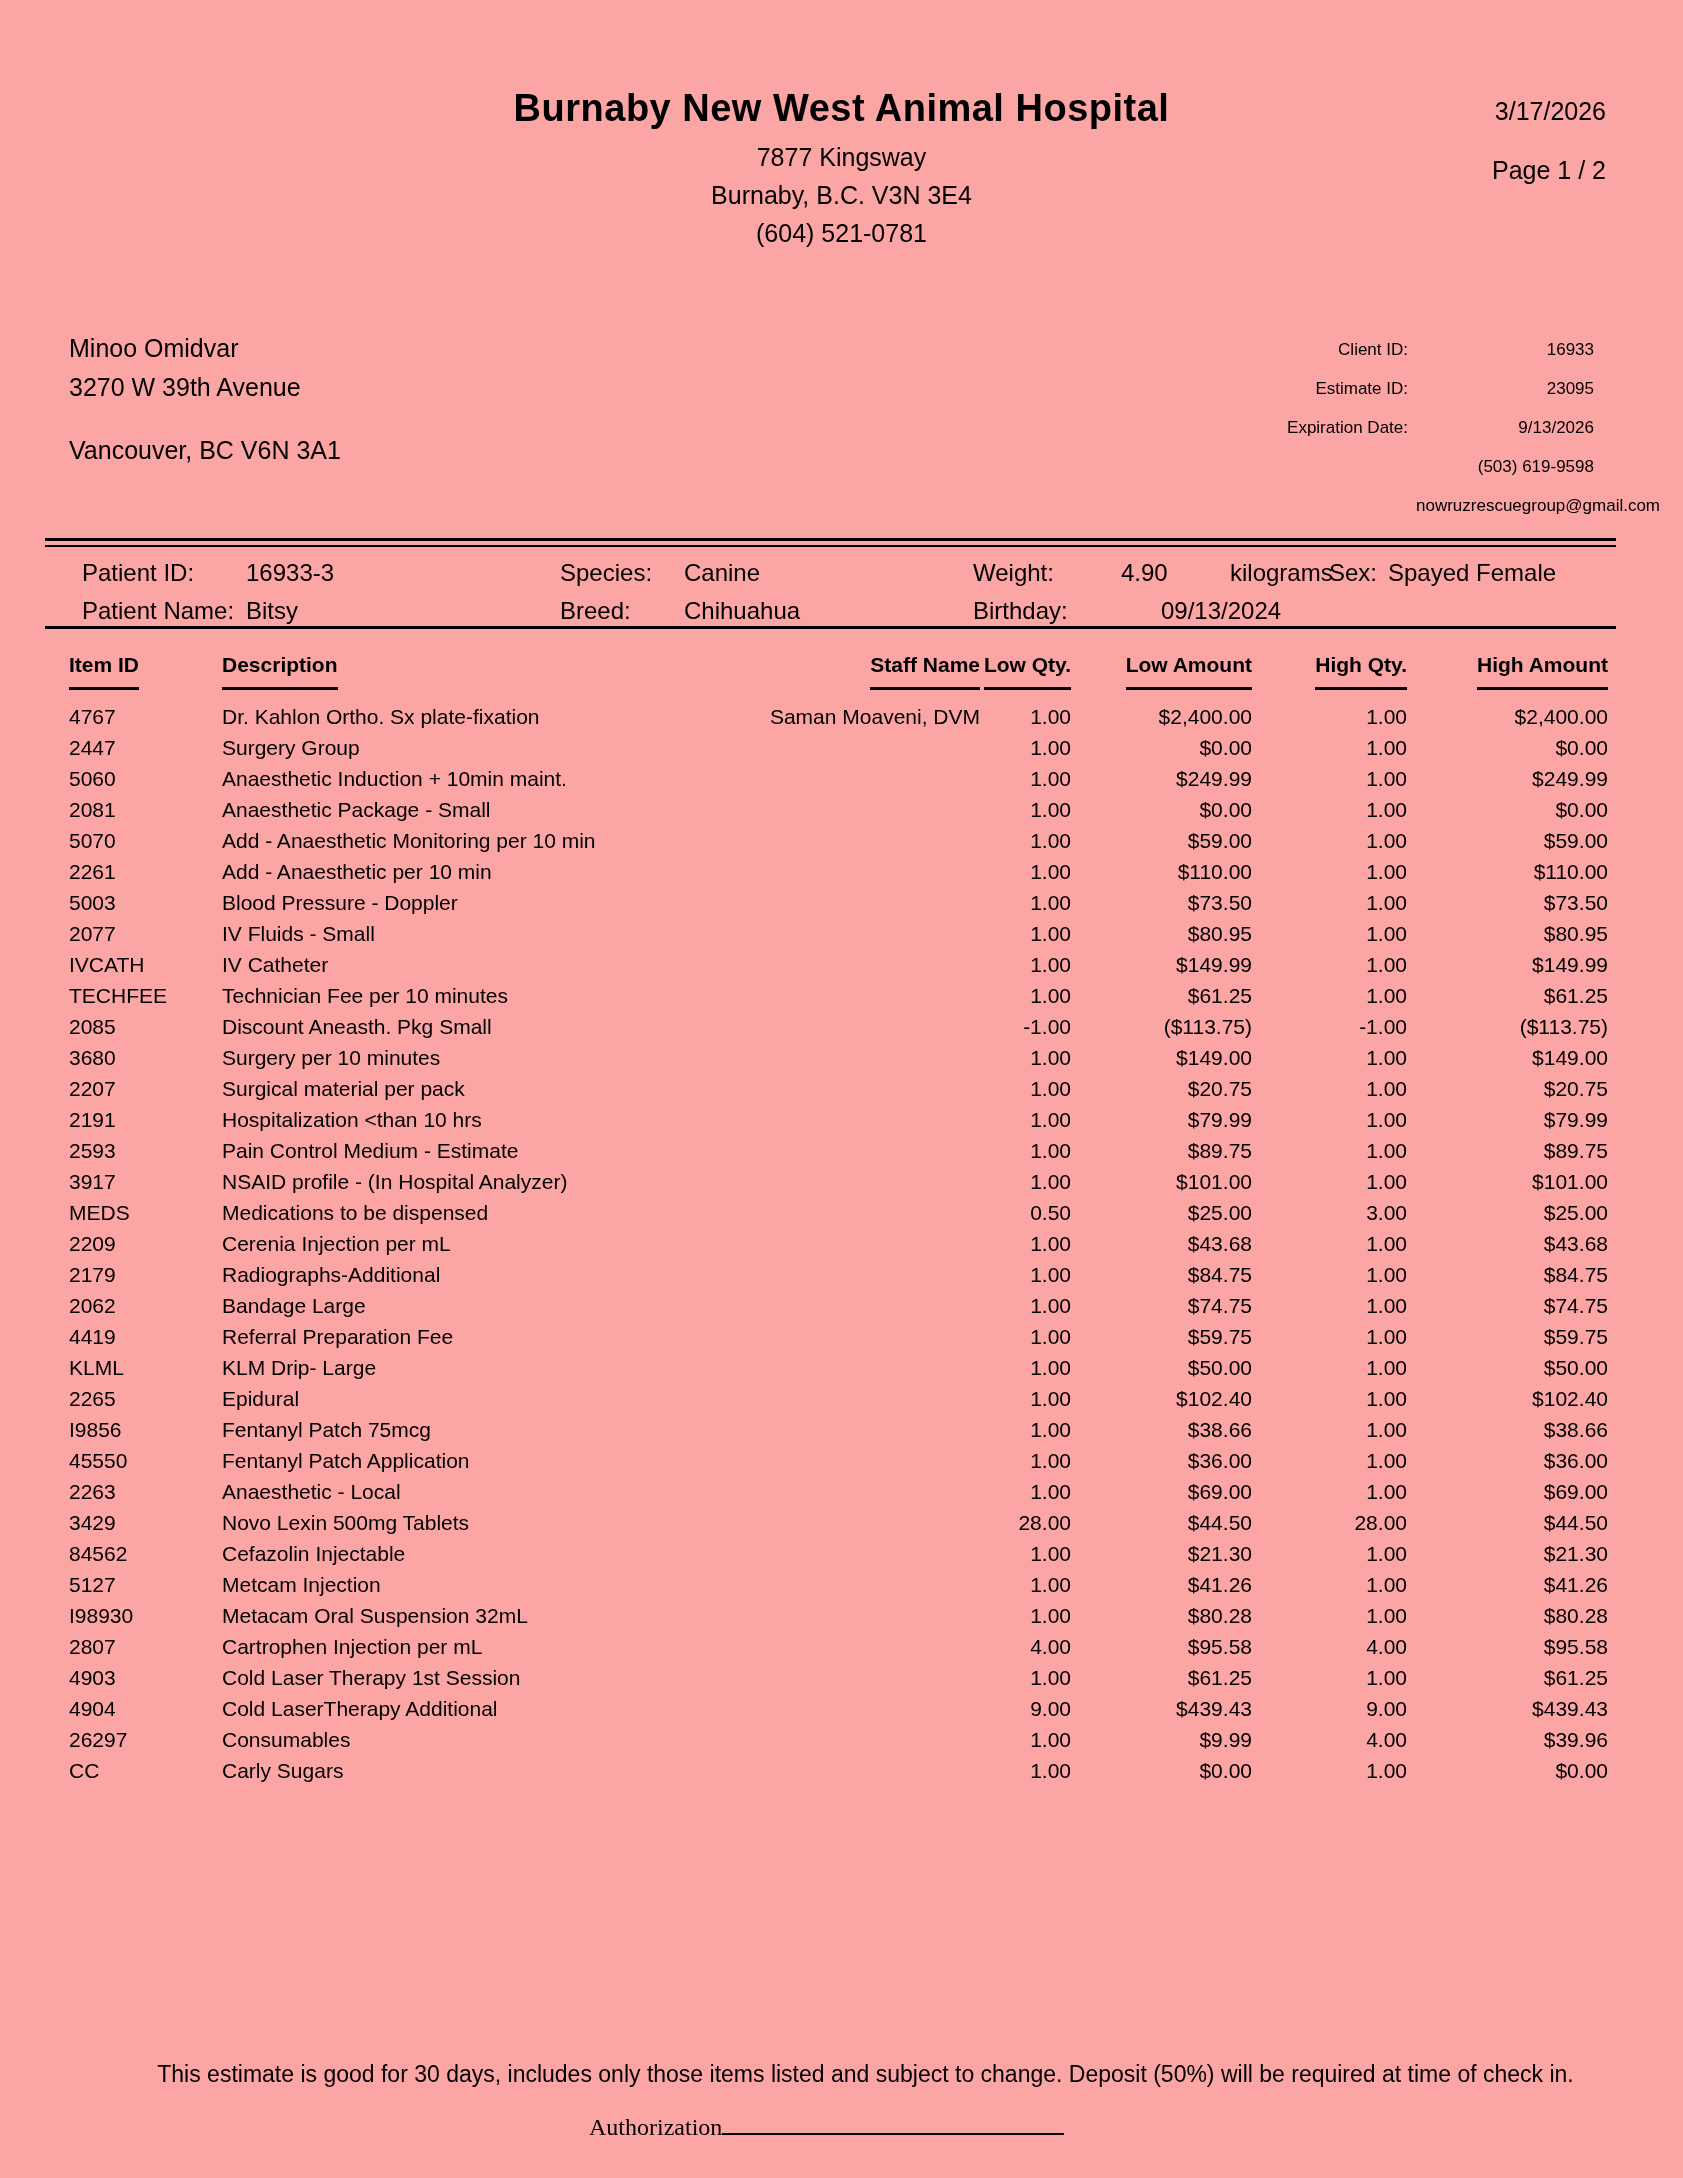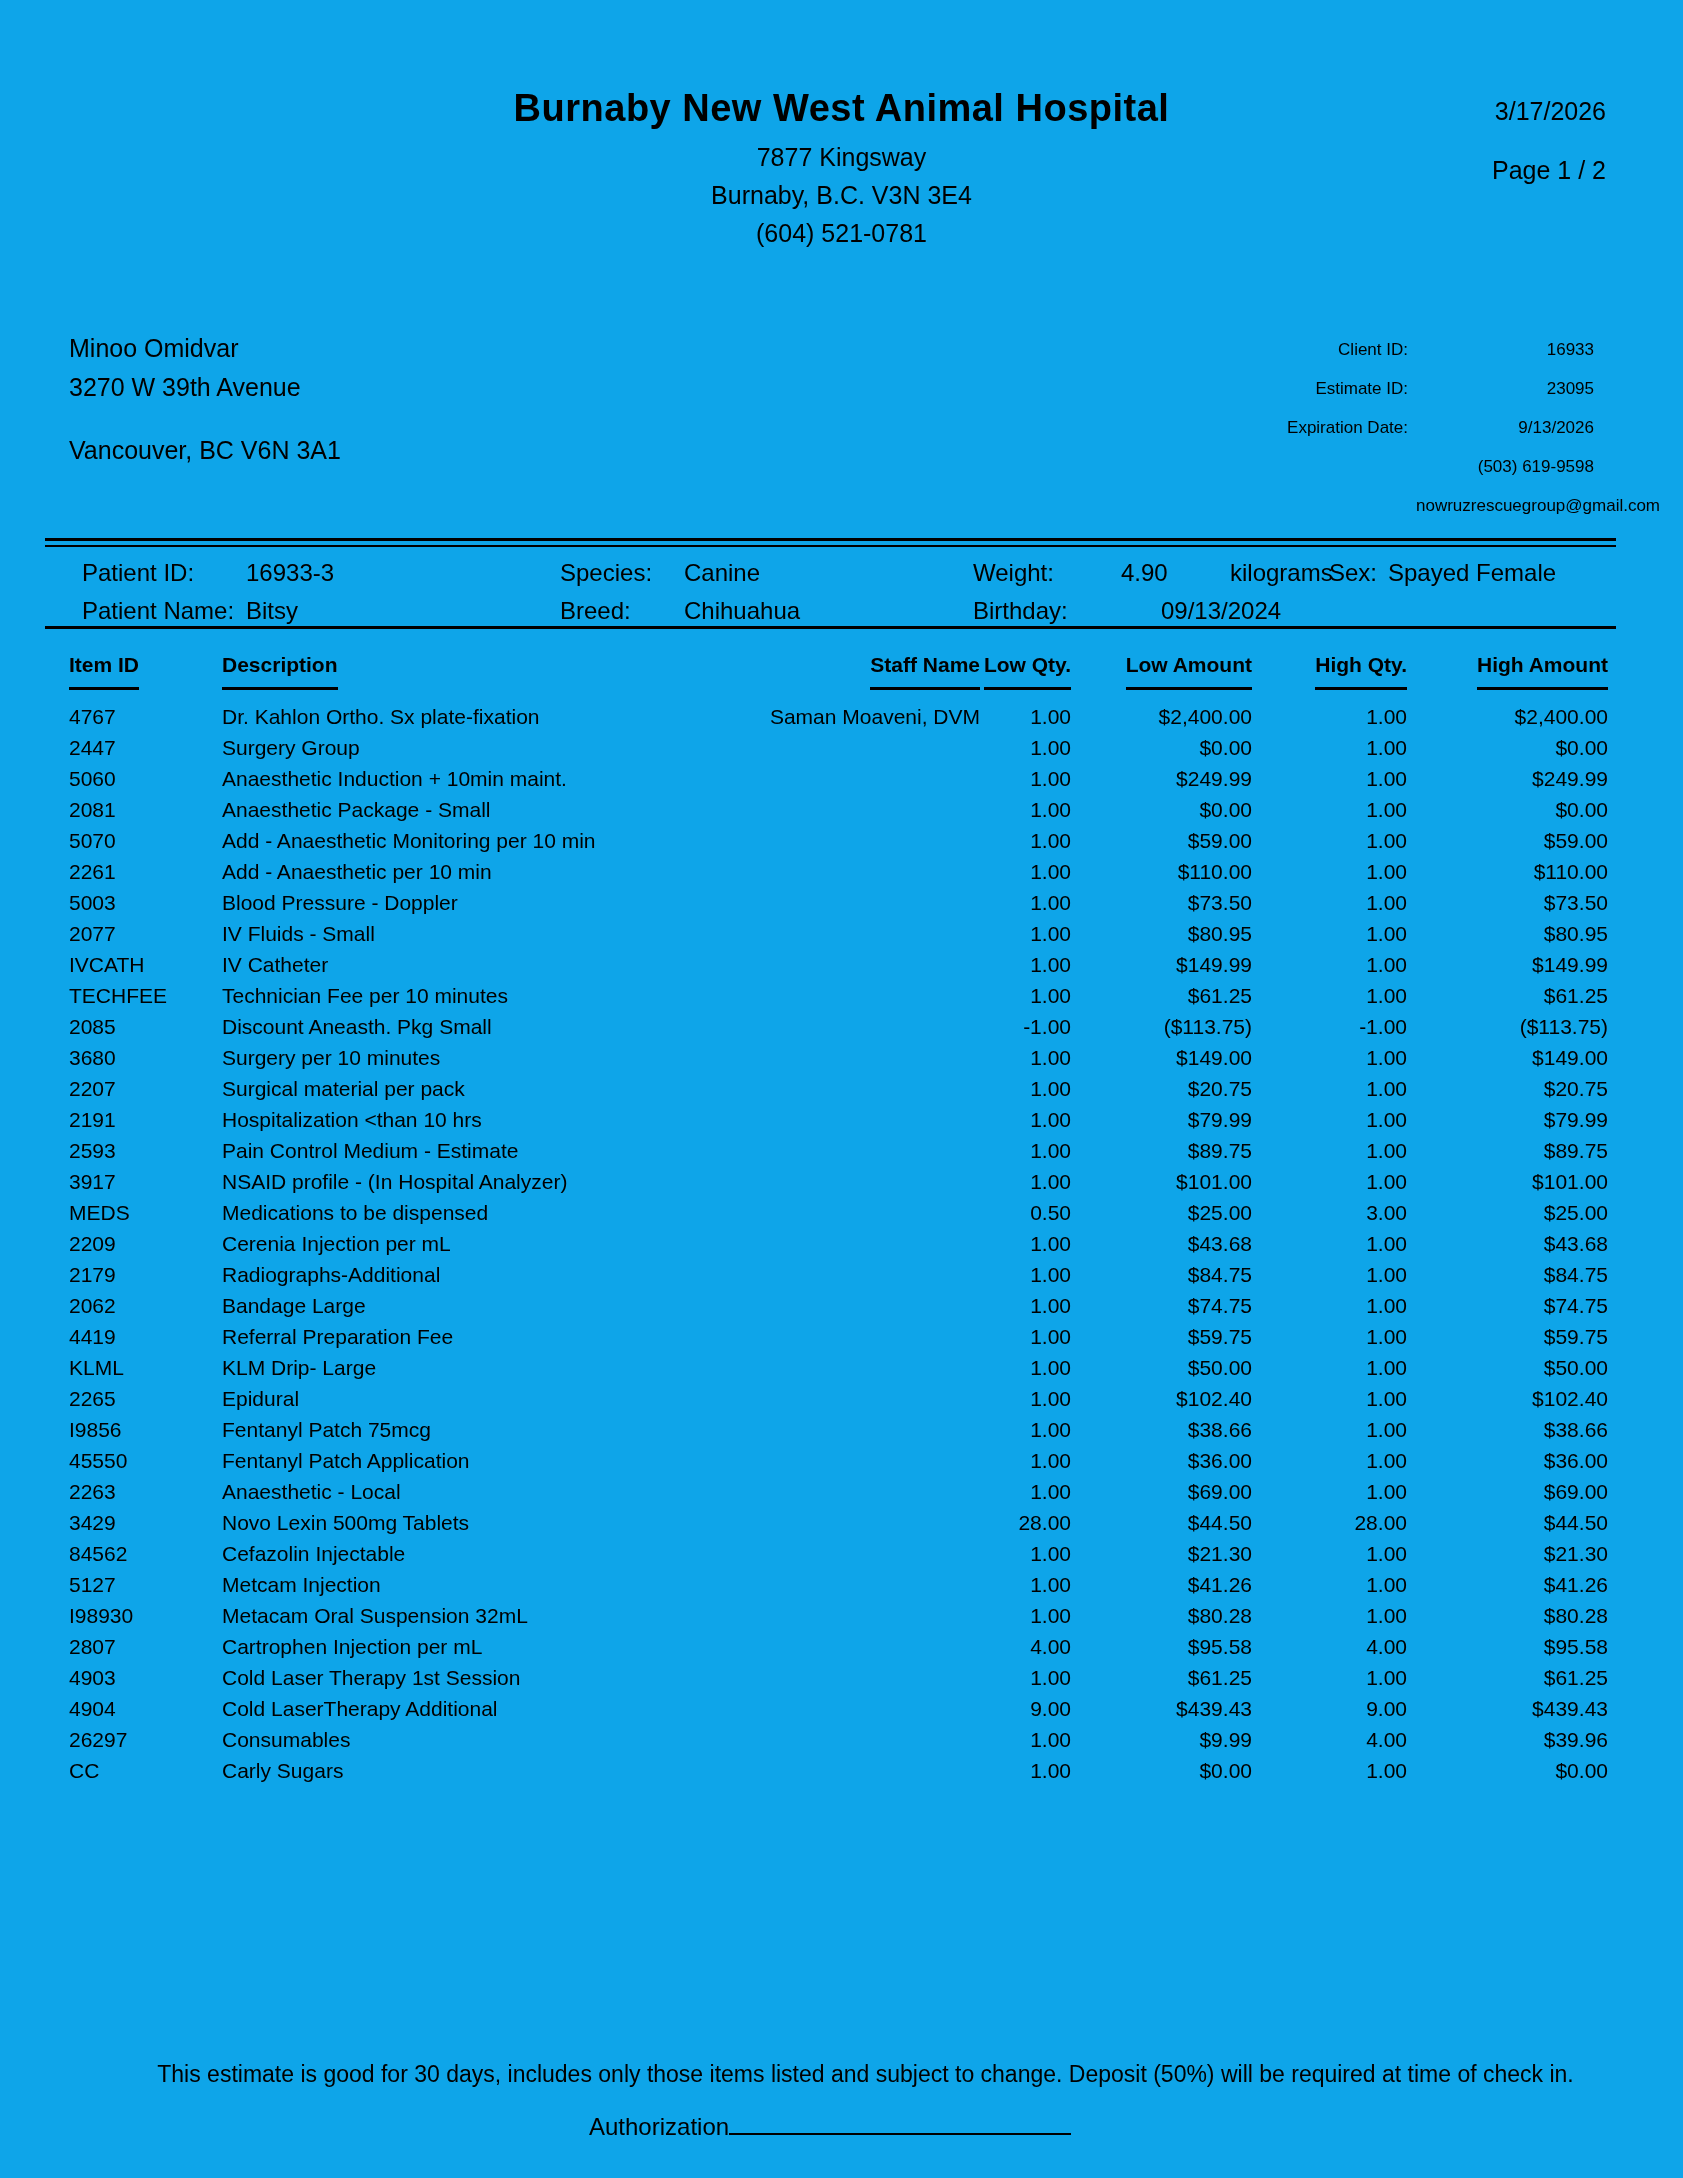--- a/index.html
+++ b/index.html
@@ -1,20 +1,20 @@
 <!DOCTYPE html>
 <html><head>
 <meta charset="utf-8">
 <style>
   * { margin:0; padding:0; box-sizing:border-box; }
   html,body { background:#888; }
   .page {
     position:relative;
     width:1683px; height:2178px;
-    background:#0ea5e9;
+    background:#fca5a5;
     color:#000;
     font-family:"Liberation Sans", sans-serif;
     overflow:hidden;
     margin:0 auto;
   }
   
   .clinic-header { position:absolute; left:0; right:0; top:87px; text-align:center; }
   .clinic-name { font-size:38px; font-weight:bold; letter-spacing:0.5px; }
   .clinic-addr { font-size:25px; line-height:38px; margin-top:8px; }
   .header-right { position:absolute; top:97px; right:77px; text-align:right; font-size:25px; }
@@ -47,21 +47,21 @@
   .c1 { width:411px; }
   .c2 { width:347px;text-align:right; }
   .c3 { width:91px;  text-align:right; }
   .c4 { width:181px; text-align:right; }
   .c5 { width:155px; text-align:right; }
   .c6 { width:201px; text-align:right; }
   .items-rows { margin-top:15px; font-size:21px; }
   .trow { display:flex; height:31px; align-items:flex-start; line-height:24px; }
   
   .terms { position:absolute; left:0; right:0; top:2061px; text-align:center; font-size:23px;padding-left:48px; }
-  .auth { position:absolute; left:589px; top:2109px; font-size:24px; }
+  .auth { position:absolute; left:589px; top:2109px; font-size:24px;font-family:Liberation Serif, serif; }
   .auth-line { display:inline-block; width:342px; border-bottom:2px solid #000; height:26px; }
 </style>
 </head>
 <body>
 
 <div class="page">
 
   <div class="clinic-header">
     <div class="clinic-name">Burnaby New West Animal Hospital</div>
     <div class="clinic-addr">

